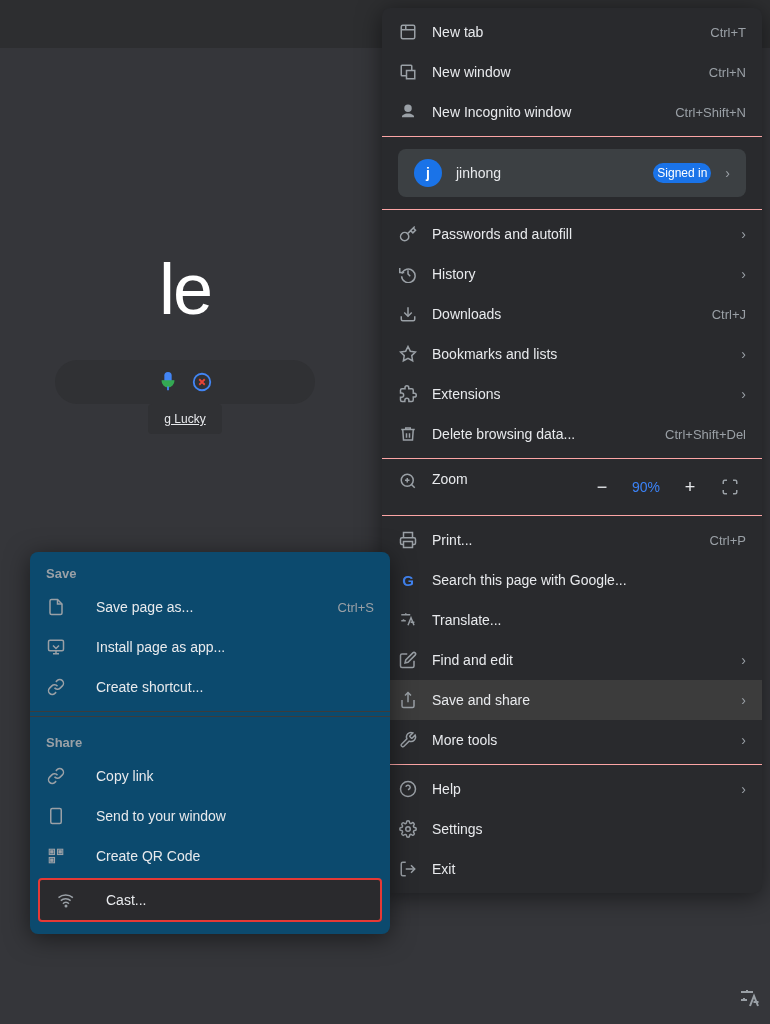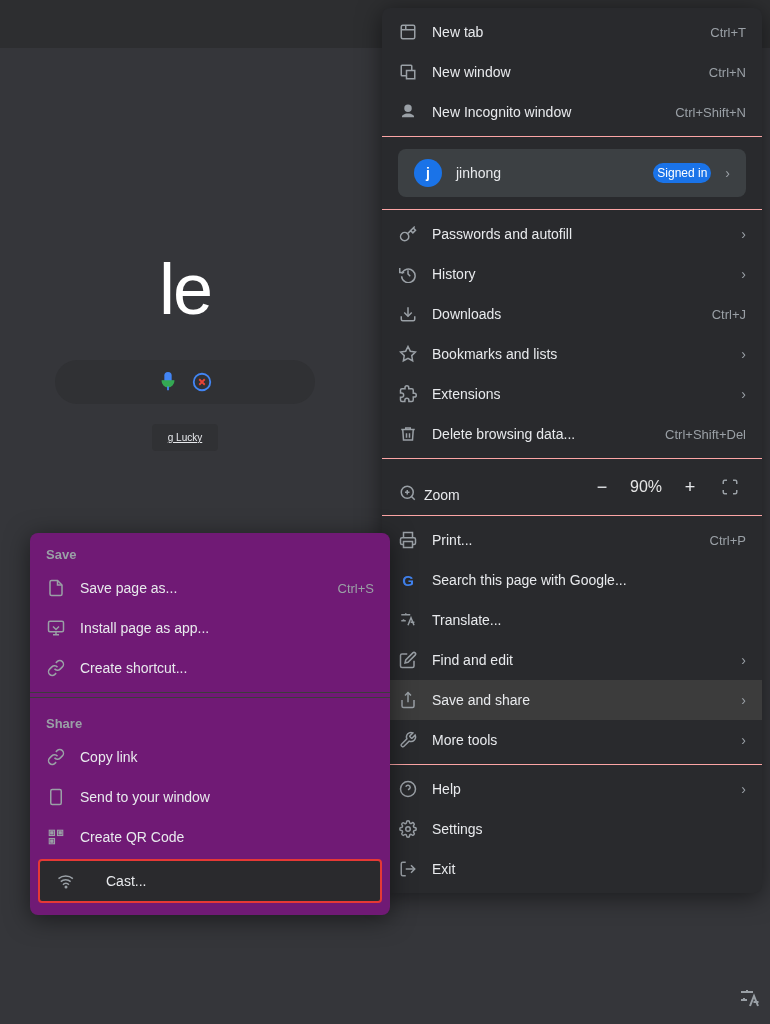--- a/index.html
+++ b/index.html
@@ -75,26 +75,25 @@
       height: 44px;
       background: #303134;
       border-radius: 24px;
       display: flex;
       align-items: center;
       justify-content: center;
       gap: 12px;
     }
 
     .lucky-btn {
-      margin-top: 20px;
       padding: 8px 16px;
       background: #303134;
       border-radius: 4px;
       color: #e8eaed;
-      font-size: 10px;
+      font-size: 12px;
       text-decoration: underline;
     }
 
     
     .main-menu {
       position: absolute;
       top: 8px;
       right: 8px;
       width: 380px;
       background: #292a2d;
@@ -186,25 +185,25 @@
     }
 
     .profile-arrow {
       color: #9aa0a6;
       font-size: 14px;
     }
 
     
     .zoom-item {
       display: flex;
-      align-items: flex-end;
+      align-items: flex-start;
       padding: 8px 16px;
       color: #e8eaed;
       font-size: 14px;
-      gap: 6px;
+      gap: 14px;
     }
 
     .zoom-icon {
       width: 20px; height: 20px;
       display: flex; align-items: center; justify-content: center;
       color: #9aa0a6;
       font-size: 16px;
       flex-shrink: 0;
     }
 
@@ -224,44 +223,44 @@
       border-radius: 50%;
       background: transparent;
       border: none;
       color: #e8eaed;
       font-size: 18px;
       cursor: pointer;
       display: flex; align-items: center; justify-content: center;
     }
 
     .zoom-value {
-      color: #e5e5e5;
-      font-size: 16px;
+      color: #3b82f6;
+      font-size: 14px;
       min-width: 40px;
       text-align: center;
     }
 
     .zoom-fullscreen {
       width: 32px; height: 32px;
       border-radius: 4px;
       background: transparent;
       border: none;
       color: #e8eaed;
       font-size: 16px;
       cursor: pointer;
       display: flex; align-items: center; justify-content: center;
     }
 
     
     .sub-menu {
       position: absolute;
-      top: 533px;
+      top: 552px;
       left: 30px;
       width: 360px;
-      background: #701a75;
+      background: #0c4a6e;
       border-radius: 8px;
       box-shadow: 0 4px 24px rgba(0,0,0,0.5);
       z-index: 101;
       overflow: hidden;
     }
 
     .sub-menu-section {
       padding: 4px 0;
       border-bottom: 1px solid #3c3c3c;
     }
@@ -274,21 +273,21 @@
       font-weight: 600;
     }
 
     .sub-menu-item {
       display: flex;
       align-items: center;
       padding: 10px 16px;
       color: #e8eaed;
       font-size: 14px;
       cursor: pointer;
-      gap: 14px;
+      gap: 30px;
       position: relative;
     }
 
     .sub-menu-item .icon {
       width: 20px; height: 20px;
       display: flex; align-items: center; justify-content: center;
       color: #9aa0a6;
       font-size: 16px;
       flex-shrink: 0;
     }

